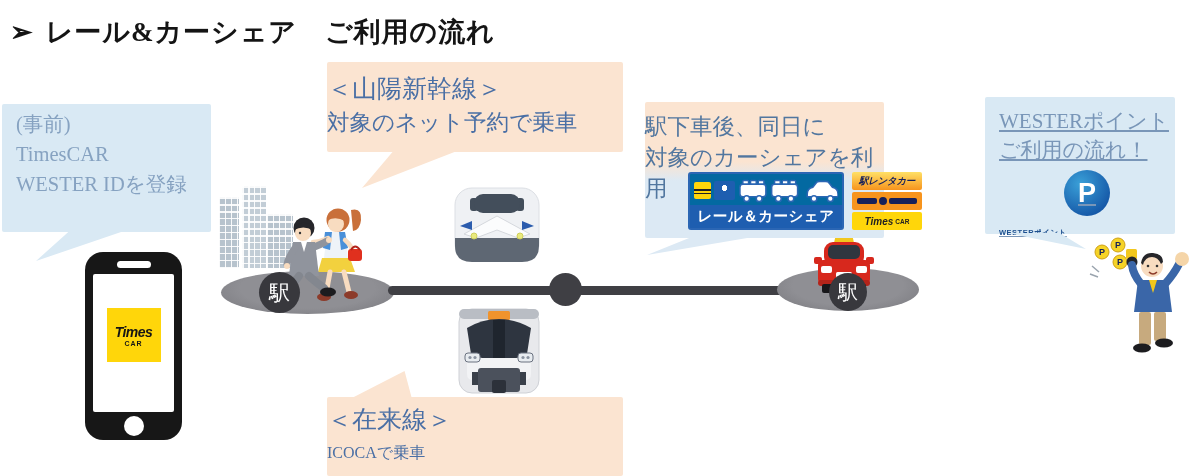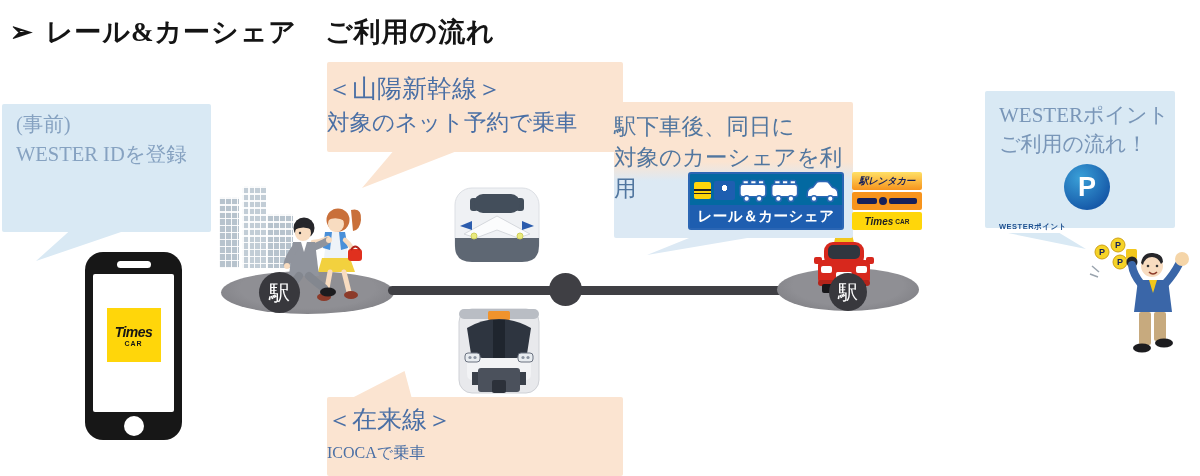--- a/index.html
+++ b/index.html
@@ -27,28 +27,28 @@
   .shink-bubble .l2{font-size:22.5px;line-height:32px;}
   .shink-tail{left:362px;top:151px;width:95px;height:37px;background:#fbe4d1;
               clip-path:polygon(33% 0,100% 0,0 100%);}
 
   .local-bubble{left:327px;top:397px;width:296px;height:79px;padding-top:6px;color:#4a6fa5;}
   .local-bubble .l1{font-size:25px;line-height:34px;}
   .local-bubble .l2{font-size:16px;line-height:32px;}
   .local-tail{left:350px;top:371px;width:62px;height:28px;background:#fbe4d1;
               clip-path:polygon(0 100%,100% 100%,88% 0);}
 
-  .carshare-box{left:614px;top:102px;width:239px;height:136px;padding-top:9px;color:#51769f;
+  .carshare-box{left:645px;top:102px;width:239px;height:136px;padding-top:9px;color:#51769f;
                 background:linear-gradient(180deg,#fbe4d1 0%,#fbe4d1 44%,#dce9f4 58%,#dce9f4 100%);}
   .carshare-box .l1,.carshare-box .l2{font-size:22.5px;line-height:31px;}
   .carshare-tail{left:647px;top:236px;width:112px;height:19px;background:#dce9f4;
                  clip-path:polygon(42% 0,100% 0,0 100%);}
 
-  .points-box{left:985px;top:91px;width:190px;height:137px;padding-top:10px;
-              color:#7996b8;font-size:21px;line-height:29px;}
+  .points-box{left:985px;top:97px;width:190px;height:137px;padding-top:10px;
+              color:#7996b8;font-size:21px;line-height:29px;text-decoration:underline;}
   .points-tail{left:1008px;top:233px;width:78px;height:16px;background:#d9e9f4;
                clip-path:polygon(0 0,66% 0,100% 100%);}
   .p-logo{width:46px;height:46px;margin:5px auto 0;border-radius:50%;
           background:radial-gradient(circle at 35% 30%,#3aa0d8 0%,#1659a8 75%);
           color:#fff;font-family:"Liberation Sans",sans-serif;font-weight:bold;font-size:27px;
           display:flex;align-items:center;justify-content:center;}
   .p-caption{font-family:"Liberation Sans",sans-serif;font-size:7.5px;font-weight:bold;
              color:#1c4f8f;letter-spacing:.5px;margin-top:2px;}
 
   
@@ -218,20 +218,21 @@
       <div class="phone-app">
         <span class="main">Times</span>
         <span class="sub">CAR</span>
       </div>
     </div>
     <div class="phone-home"></div>
   </div>
 
   <div class="abs panel panel-blue register-box">
     <div>(事前)</div>
+    <div>TimesCAR</div>
     <div>WESTER IDを登録</div>
   </div>
   <div class="tail register-tail"></div>
 
   <div class="abs panel panel-peach shink-bubble">
     <div class="l1">＜山陽新幹線＞</div>
     <div class="l2">対象のネット予約で乗車</div>
   </div>
   <div class="tail shink-tail"></div>
 

